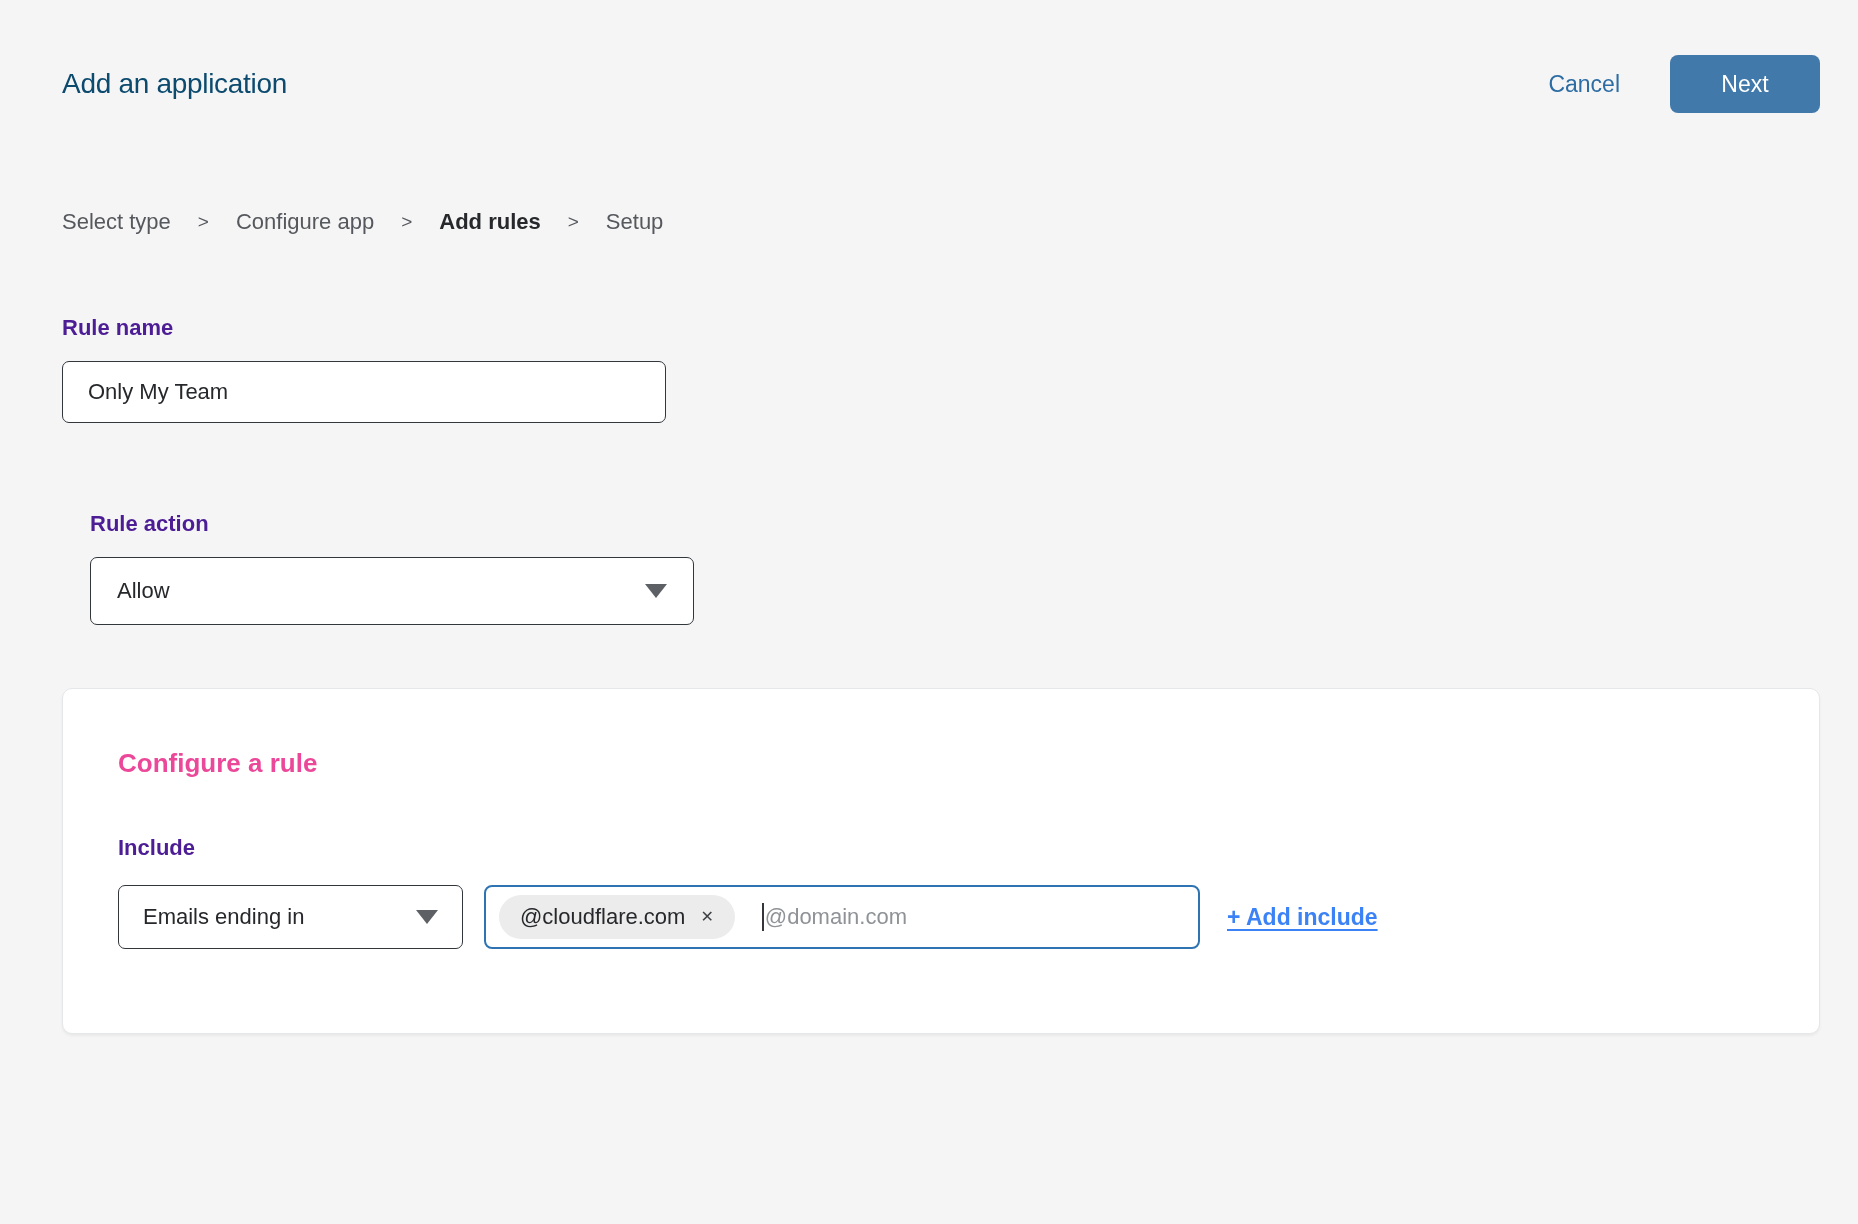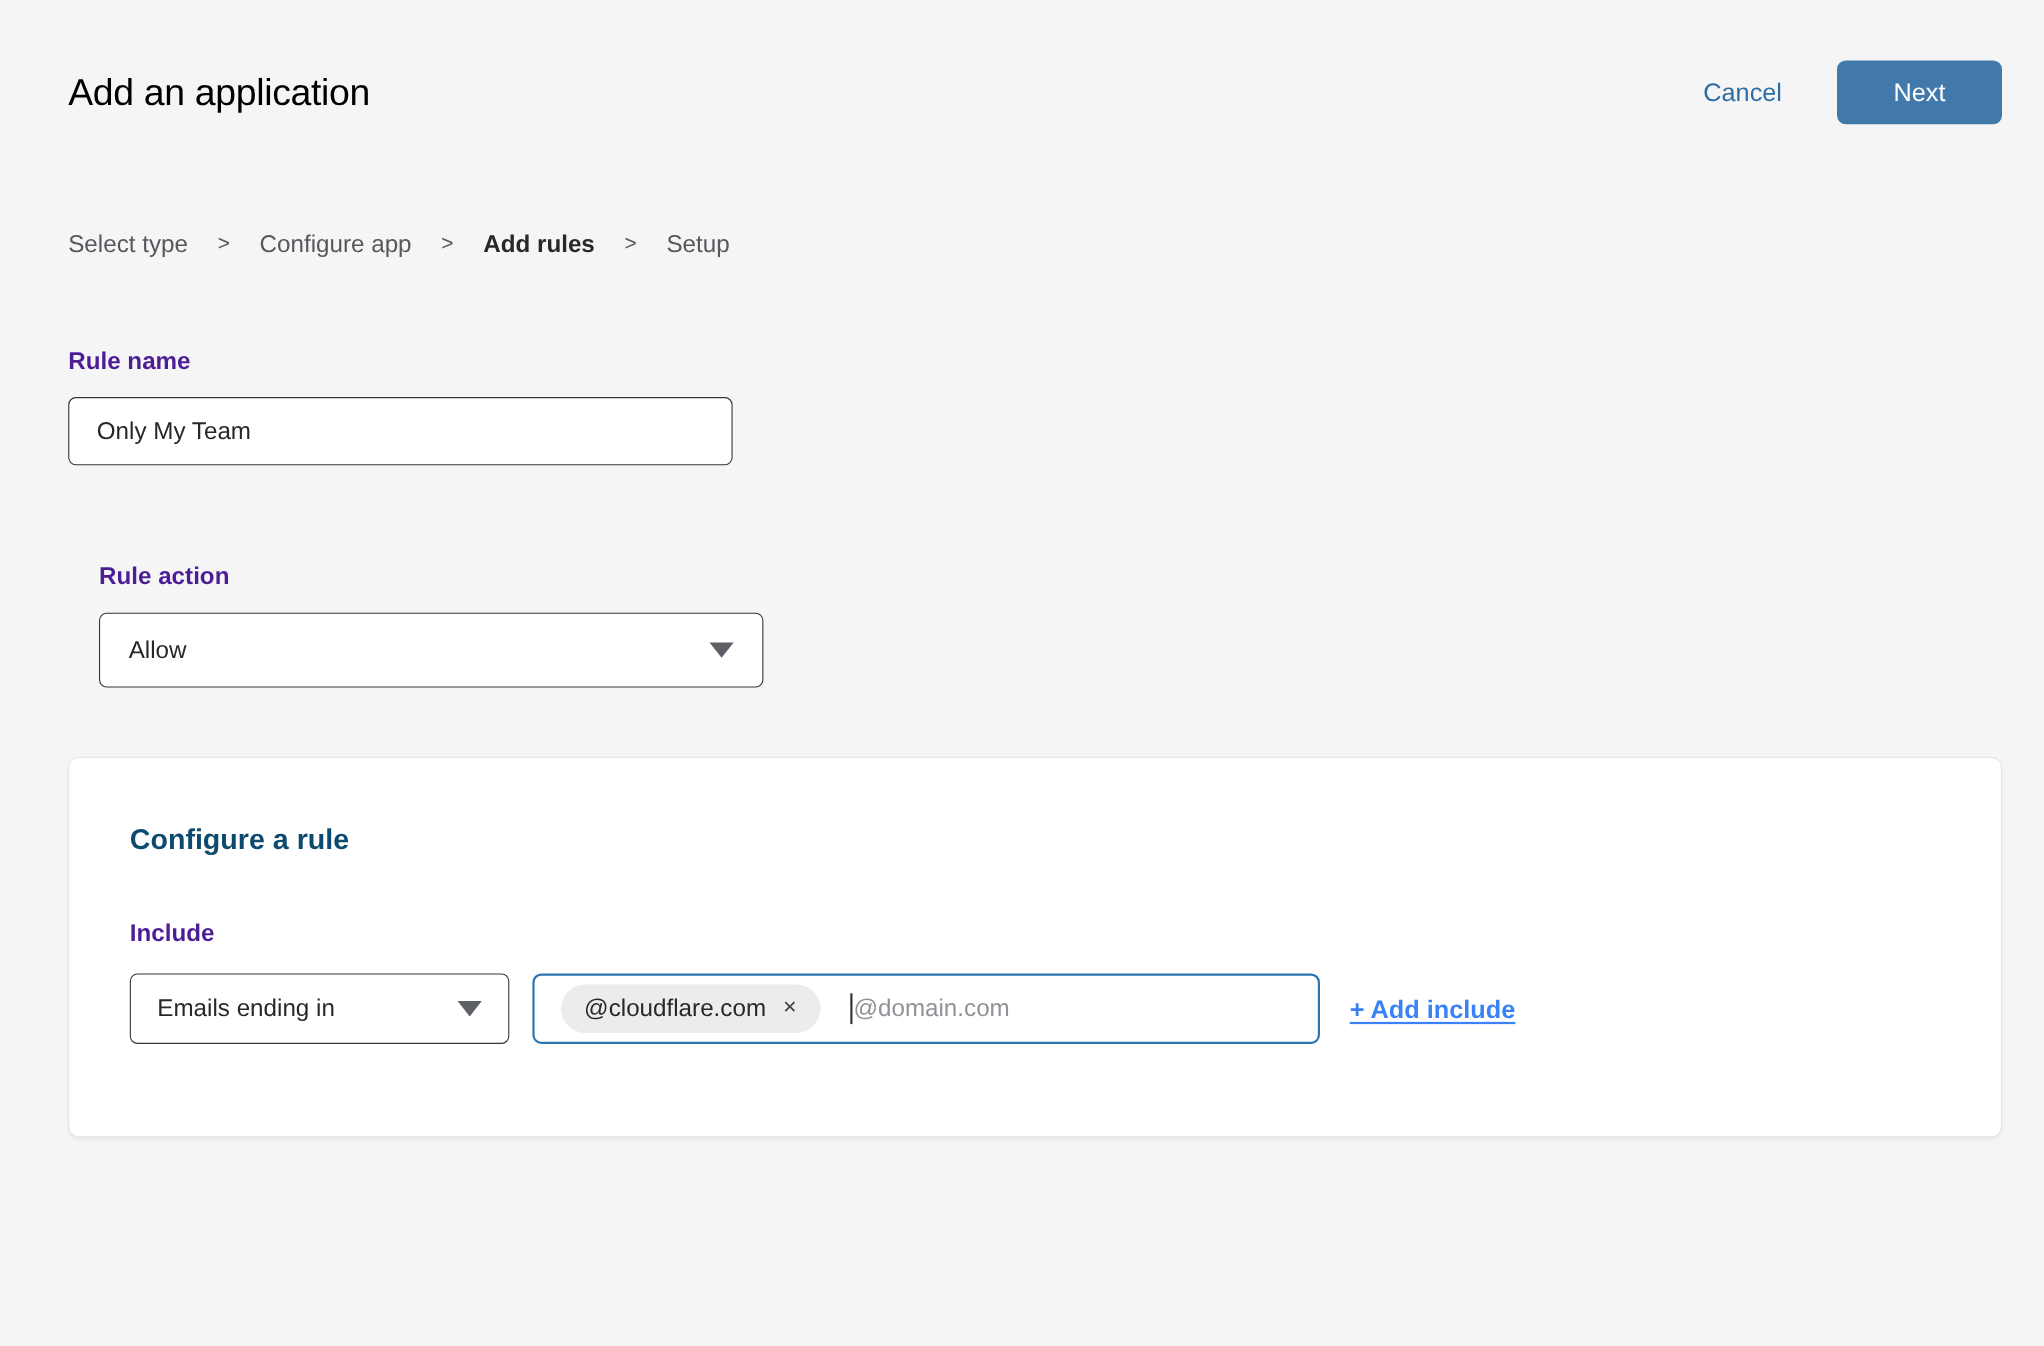--- a/index.html
+++ b/index.html
@@ -9,22 +9,22 @@
     background: #f5f5f6;
     font-family: "Liberation Sans", "DejaVu Sans", sans-serif;
     color: #26282b;
     overflow: hidden;
   }
   .page { padding: 55px 38px 0 62px; }
 
   
   .topbar { display: flex; justify-content: space-between; align-items: center; }
   .page-title {
-    font-size: 34px; font-weight: 400; letter-spacing: -0.3px;
-    color: #000000; margin: 0; line-height: 58px;
+    font-size: 28px; font-weight: 400; letter-spacing: -0.3px;
+    color: #0c4a6e; margin: 0; line-height: 58px;
   }
   .top-actions { display: flex; align-items: center; gap: 50px; }
   .link-plain {
     color: #2d6da3; font-size: 23px; text-decoration: none; cursor: pointer;
   }
   .btn-primary {
     background: #4179ab; color: #ffffff; border: none;
     width: 150px; height: 58px; border-radius: 8px;
     font-size: 23px; font-family: inherit; cursor: pointer;
   }
@@ -70,35 +70,35 @@
   .card {
     margin-top: 63px;
     width: 1758px;
     background: #ffffff;
     border: 1px solid #e6e7e9;
     border-radius: 10px;
     box-shadow: 0 2px 3px rgba(0,0,0,0.05);
     padding: 58px 55px 84px 55px;
   }
   .card-title {
-    font-size: 26px; font-weight: 700; color: #0c4a6e;
+    font-size: 26px; font-weight: 700; color: #ec4899;
     margin: 0 0 56px 0; line-height: 32px;
   }
   .include-label { margin-bottom: 0; }
   .include-row { margin-top: 24px; display: flex; align-items: center; }
   .selector {
     margin-top: 0; width: 345px; height: 64px; padding: 0 24px;
   }
   .email-box {
     margin-left: 21px;
     width: 716px; height: 64px;
     background: #ffffff;
     border: 2px solid #2e74b3; border-radius: 8px;
     display: flex; align-items: center;
-    padding: 0 24px;
+    padding: 0 13px;
   }
   .tag-pill {
     background: #ececec; border-radius: 999px;
     height: 44px; display: flex; align-items: center;
     padding: 0 21px; gap: 15px;
     font-size: 22px; color: #26282b; white-space: nowrap;
   }
   .tag-remove {
     font-size: 16px; color: #3f4245; cursor: pointer; line-height: 1;
     font-weight: 700;

